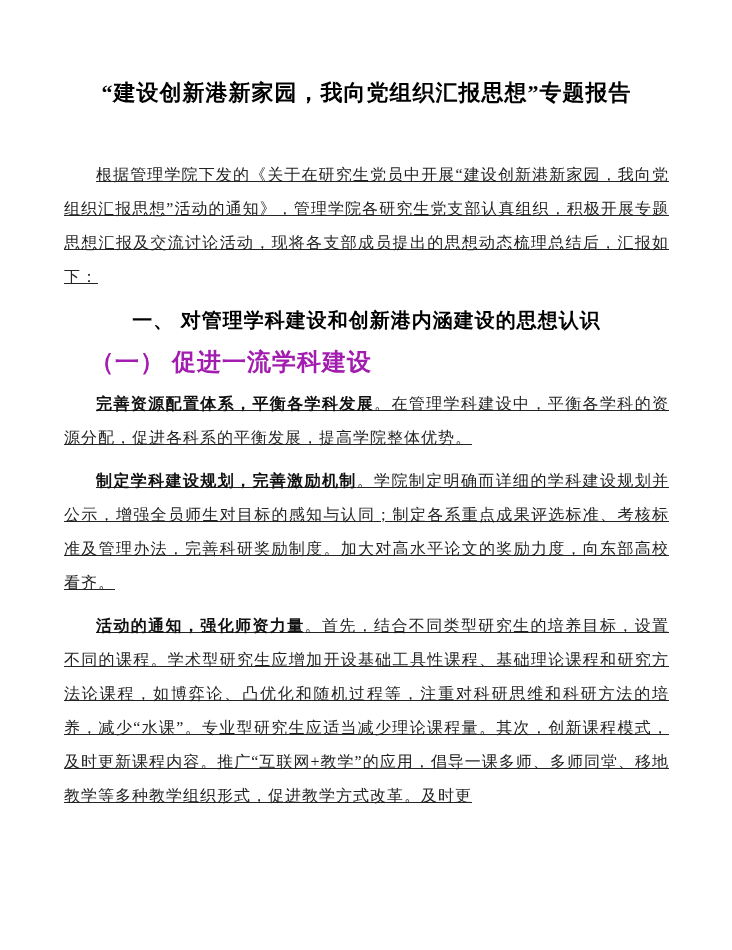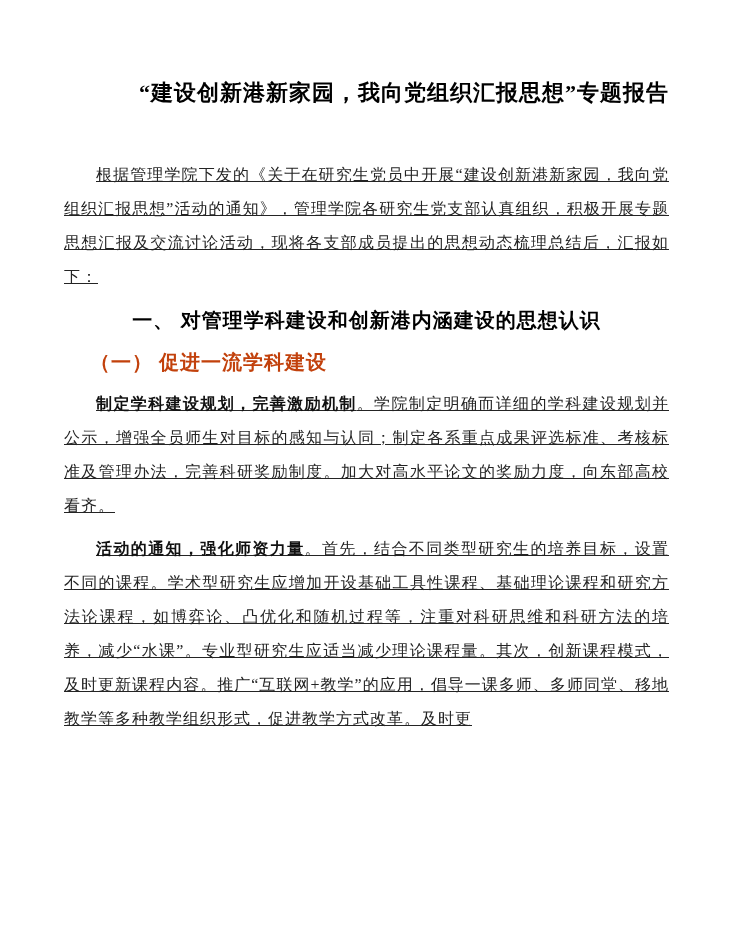--- a/index.html
+++ b/index.html
@@ -18,21 +18,21 @@
     overflow: hidden;
     color: #1d1d1d;
     font-family: "Liberation Serif", "DejaVu Serif", serif;
   }
   .doc-title {
     margin: 0 0 48px 0;
     font-size: 22px;
     line-height: 34px;
     font-weight: bold;
     letter-spacing: 1px;
-    text-align: right;
+    text-align: center;
     color: #000000;
     font-family: "Liberation Serif", "DejaVu Serif", serif;
   }
   .body-para {
     margin: 0 0 9px 0;
     font-size: 16px;
     line-height: 34px;
     letter-spacing: 1px;
     text-align: justify;
     text-justify: inter-ideograph;
@@ -50,40 +50,41 @@
     font-size: 20px;
     line-height: 34px;
     letter-spacing: 1px;
     font-weight: bold;
     color: #000000;
     text-align: center;
     font-family: "Liberation Sans", "DejaVu Sans", sans-serif;
   }
   .h-level2 {
     margin: 0 0 8px 0;
-    font-size: 20px;
+    font-size: 24px;
     line-height: 34px;
     letter-spacing: 1px;
     font-weight: bold;
-    color: #c2410c;
+    color: #a21caf;
     text-indent: 26px;
     font-family: "Liberation Serif", "DejaVu Serif", serif;
   }
 </style>
 </head>
 <body>
 
 <div class="page">
 
   <h1 class="doc-title">“建设创新港新家园，我向党组织汇报思想”专题报告</h1>
 
   <p class="body-para">根据管理学院下发的《关于在研究生党员中开展“建设创新港新家园，我向党组织汇报思想”活动的通知》，管理学院各研究生党支部认真组织，积极开展专题思想汇报及交流讨论活动，现将各支部成员提出的思想动态梳理总结后，汇报如下：</p>
 
   <h2 class="h-level1">一、 对管理学科建设和创新港内涵建设的思想认识</h2>
 
   <h3 class="h-level2">（一） 促进一流学科建设</h3>
 
+  <p class="body-para"><strong class="lead">完善资源配置体系，平衡各学科发展</strong><span>。在管理学科建设中，平衡各学科的资源分配，促进各科系的平衡发展，提高学院整体优势。</span></p>
 
   <p class="body-para"><strong class="lead">制定学科建设规划，完善激励机制</strong><span>。学院制定明确而详细的学科建设规划并公示，增强全员师生对目标的感知与认同；制定各系重点成果评选标准、考核标准及管理办法，完善科研奖励制度。加大对高水平论文的奖励力度，向东部高校看齐。</span></p>
 
   <p class="body-para"><strong class="lead">活动的通知，强化师资力量</strong><span>。首先，结合不同类型研究生的培养目标，设置不同的课程。学术型研究生应增加开设基础工具性课程、基础理论课程和研究方法论课程，如博弈论、凸优化和随机过程等，注重对科研思维和科研方法的培养，减少“水课”。专业型研究生应适当减少理论课程量。其次，创新课程模式，及时更新课程内容。推广“互联网+教学”的应用，倡导一课多师、多师同堂、移地教学等多种教学组织形式，促进教学方式改革。及时更</span></p>
 
 </div>
 
 </body></html>

